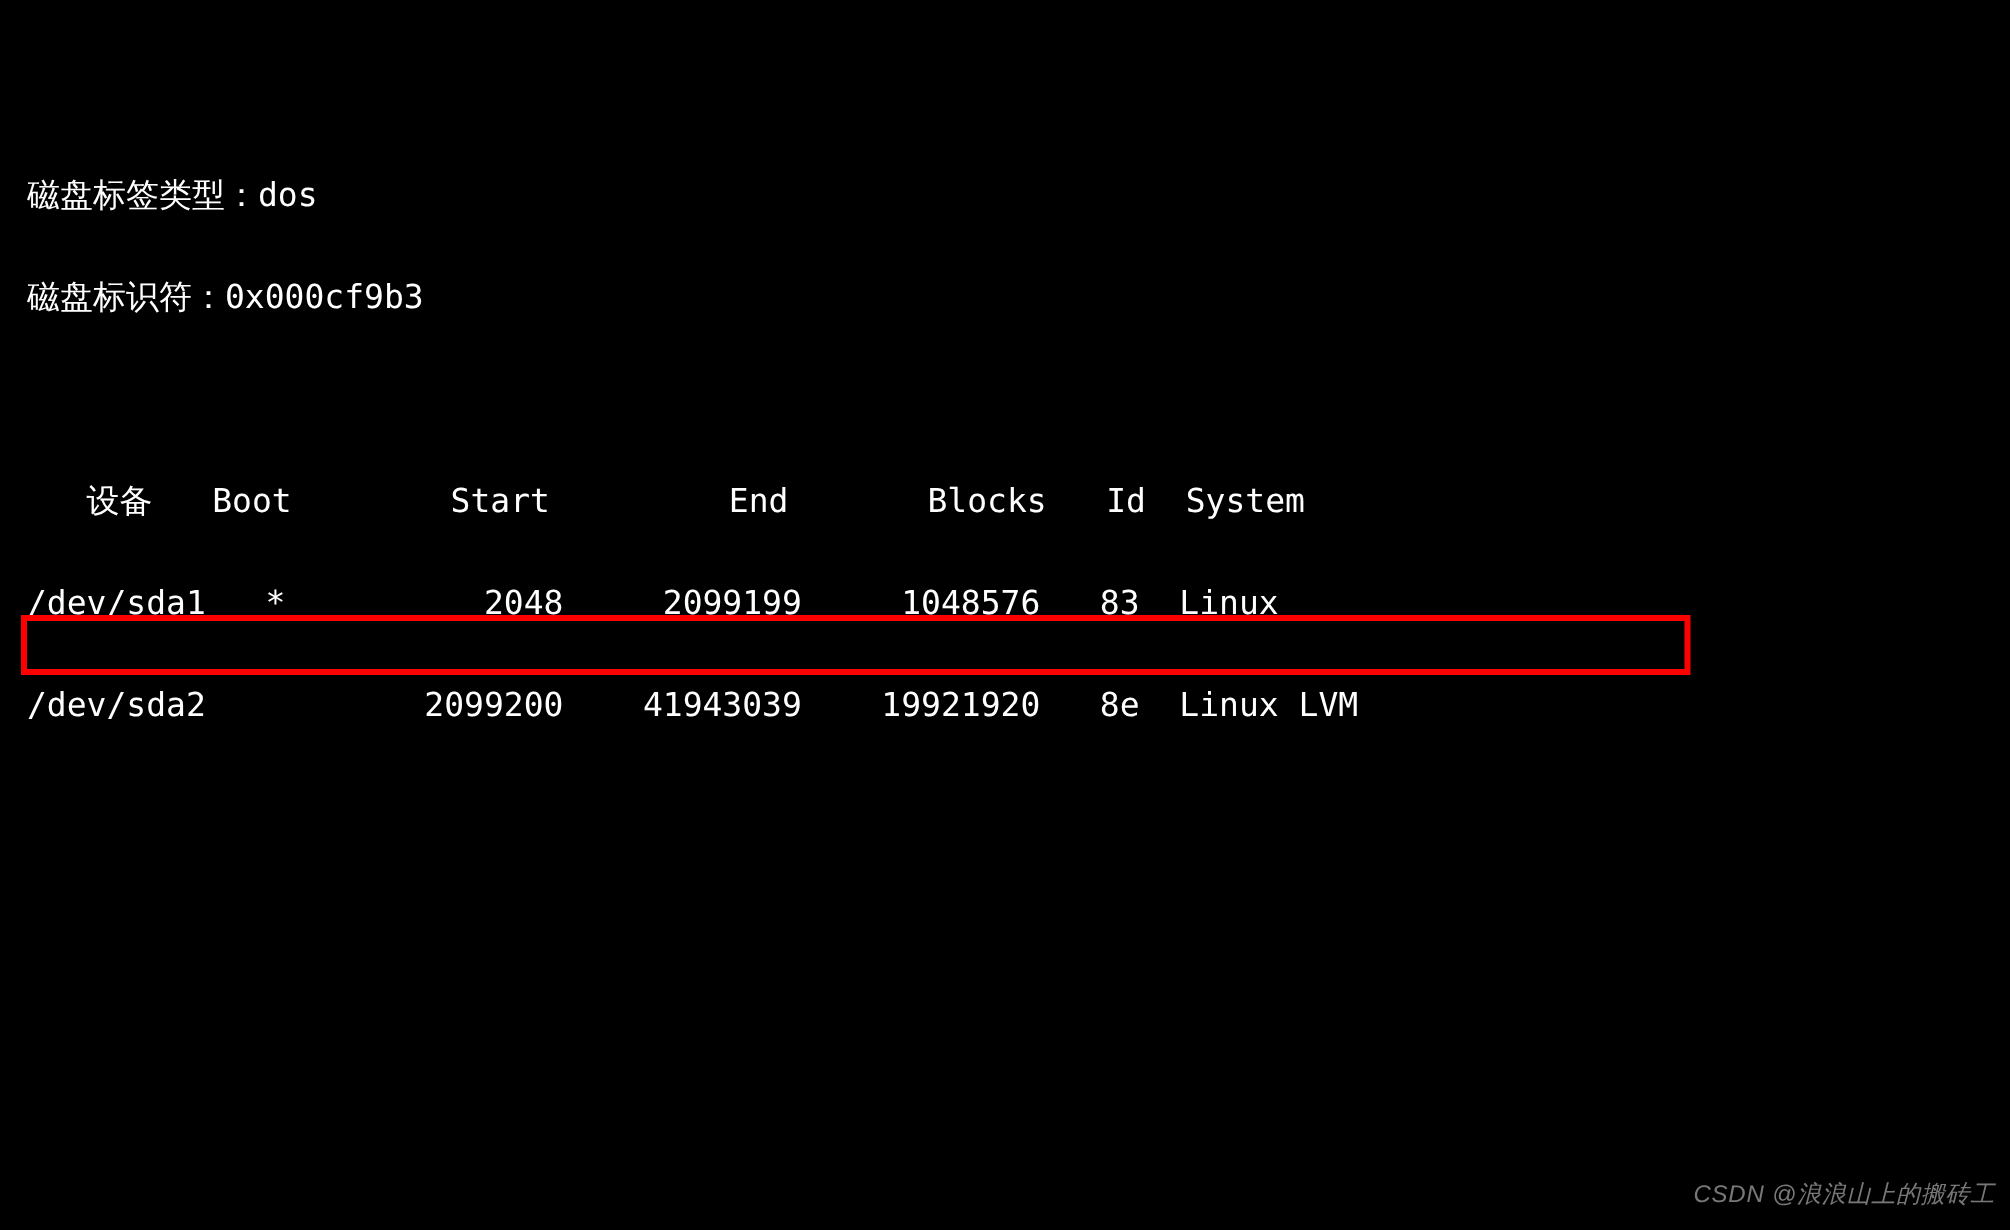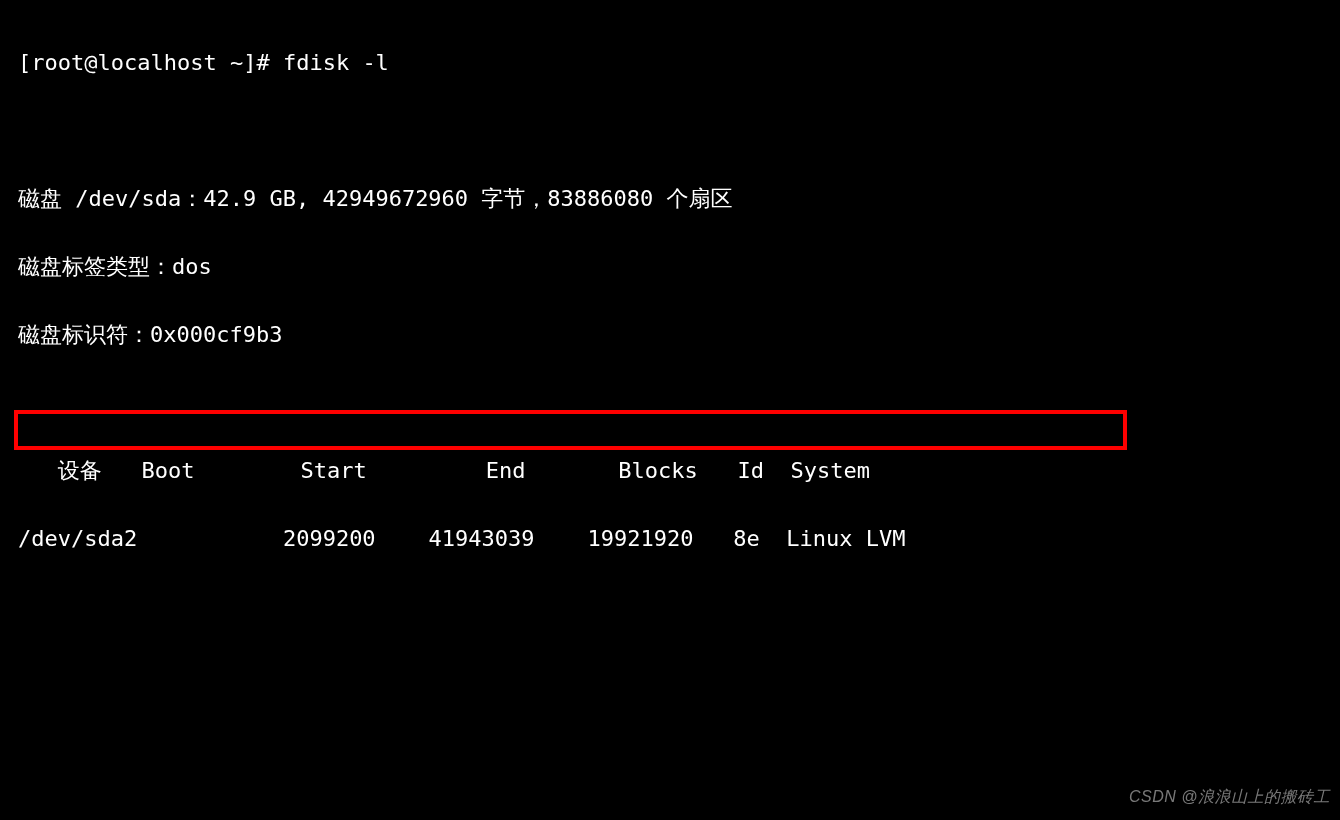--- a/index.html
+++ b/index.html
@@ -38,27 +38,26 @@
     font-size: 16px;
     color: rgba(200,200,200,0.6);
     letter-spacing: 0.5px;
     font-style: italic;
   }
 </style>
 </head>
 <body>
 
 <div class="terminal">
-<div class="line"><span>[root@localhost ~]# </span><span>fdisk -l</span></div>
 <div class="line"> </div>
-<div class="line">磁盘 /dev/sda：42.9 GB, 42949672960 字节，83886080 个扇区</div>
 <div class="line">磁盘标签类型：dos</div>
 <div class="line">磁盘标识符：0x000cf9b3</div>
 <div class="line"> </div>
 <div class="line" id="pt-header">   设备   Boot        Start         End       Blocks   Id  System</div>
+<div class="line" id="pt-row-0">/dev/sda1   *          2048     2099199     1048576   83  Linux</div>
 <div class="line" id="pt-row-1">/dev/sda2           2099200    41943039    19921920   8e  Linux LVM</div>
 
 
 
 
 
 
 
 
 

